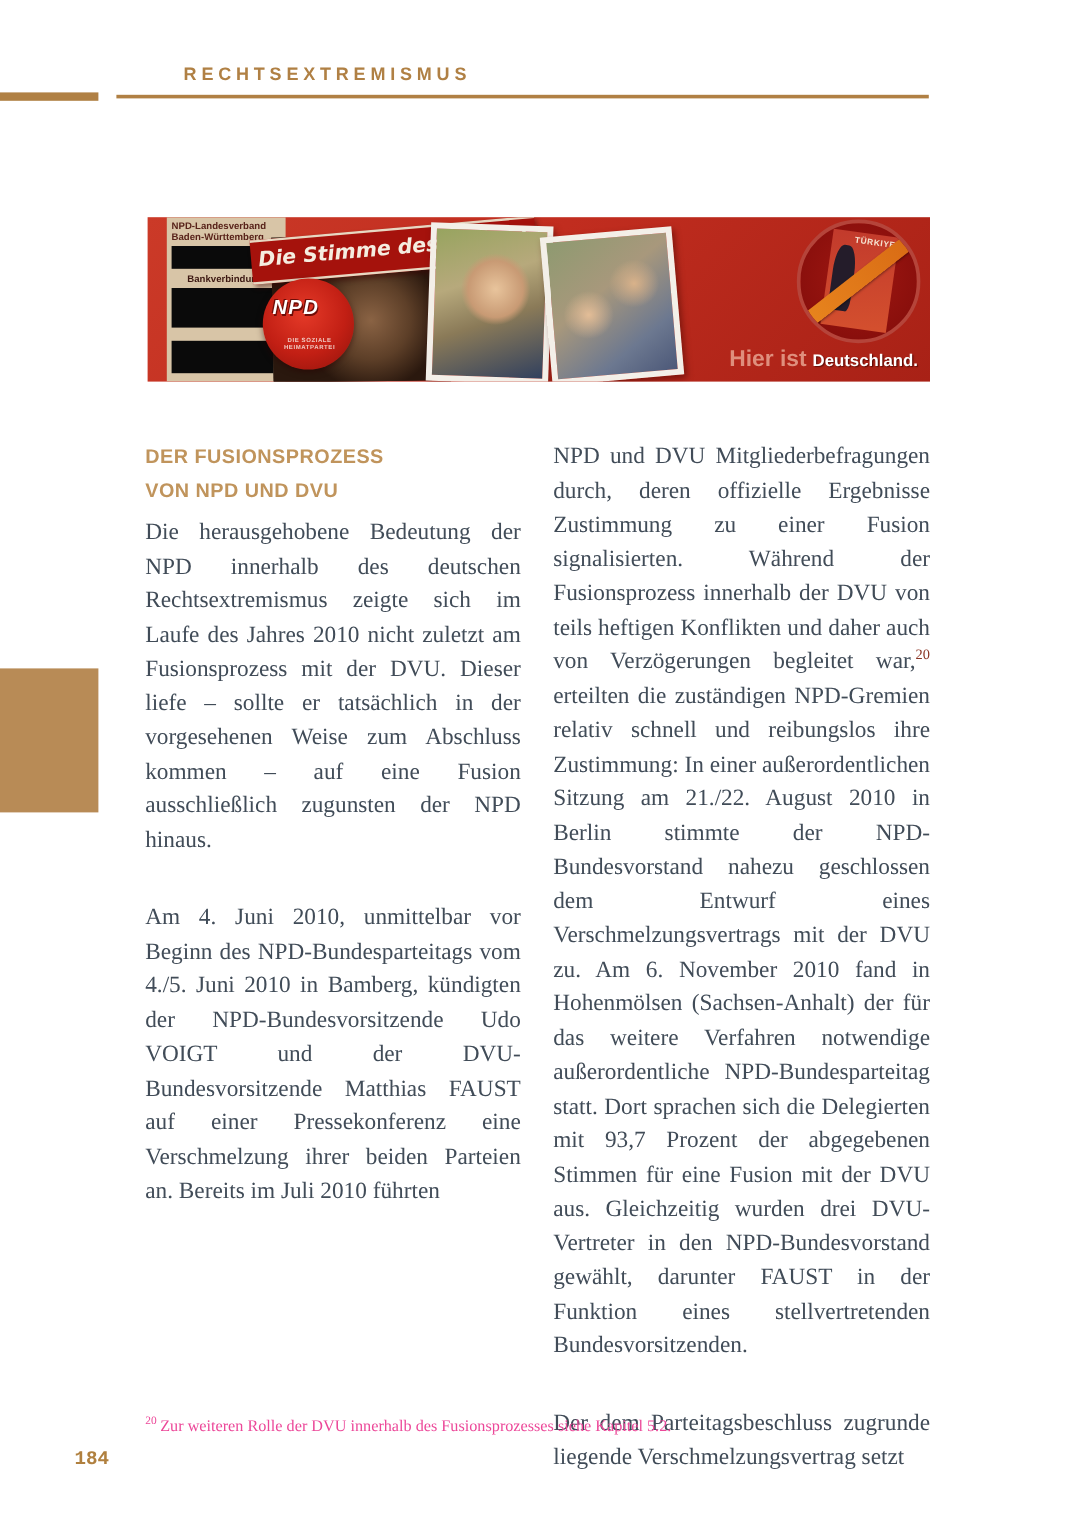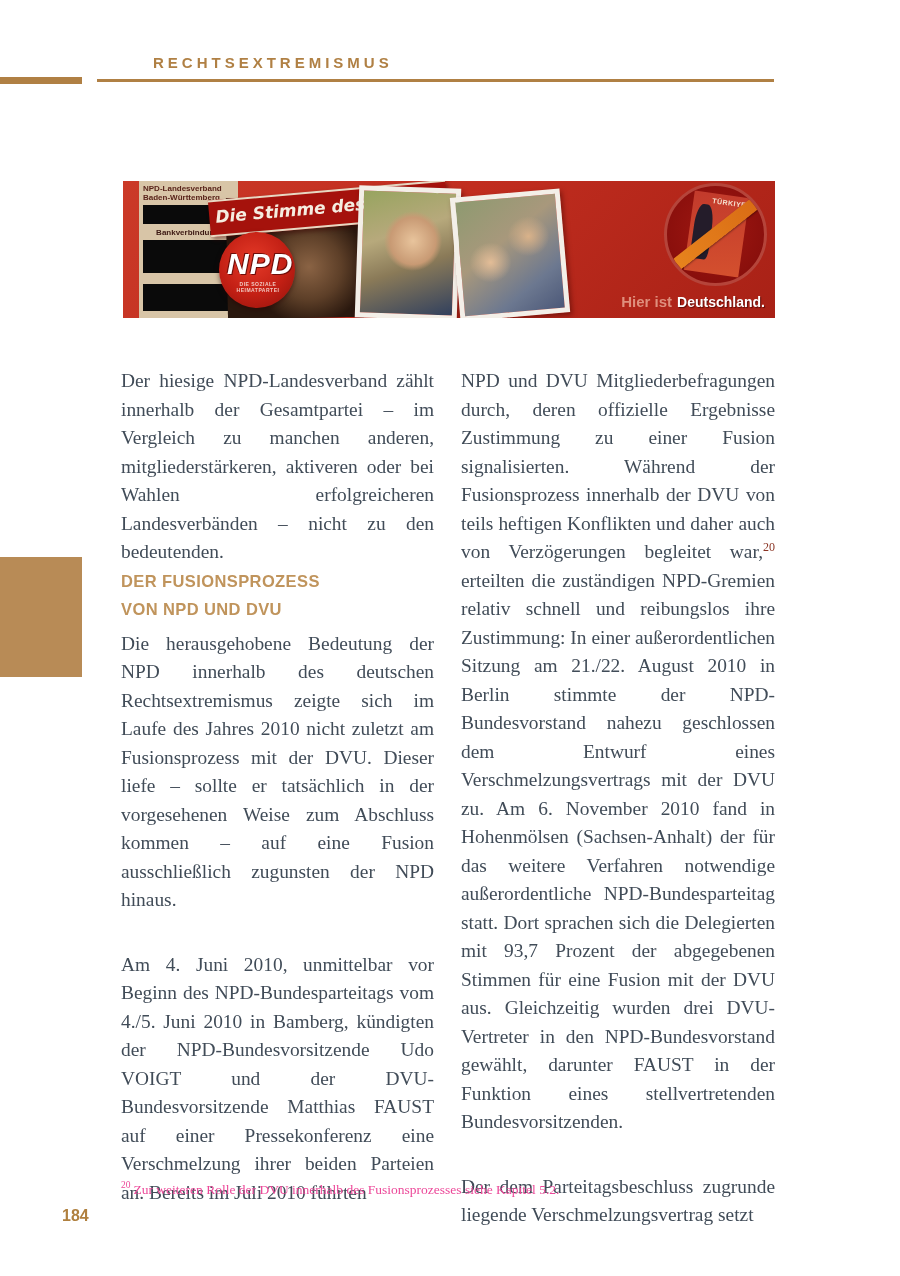--- a/index.html
+++ b/index.html
@@ -82,22 +82,22 @@
   .npd-logo {
     left: 96px; top: 51px; width: 76px; height: 76px;
     border-radius: 50%;
     background: radial-gradient(circle at 45% 38%, #e53a28 0%, #c21f14 55%, #8e120b 100%);
     box-shadow: 0 2px 5px rgba(40,0,0,.5);
   }
   .npd-logo-word {
     left: 104px; top: 66px; width: 62px;
     font-family: "Liberation Sans", sans-serif;
     font-weight: bold; font-style: italic;
-    font-size: 30px; color: #ffffff;
-    text-align: right;
+    font-size: 17px; color: #ffffff;
+    text-align: left;
     text-shadow: 1px 1px 0 #6e0d08, -1px -1px 0 #6e0d08;
     letter-spacing: 1px;
   }
   .npd-logo-sub {
     left: 100px; top: 100px; width: 70px;
     font-family: "Liberation Sans", sans-serif;
     font-size: 5px; font-weight: bold;
     color: #f0c8c0; text-align: center;
     letter-spacing: 0.5px;
   }
@@ -144,21 +144,21 @@
     background: linear-gradient(90deg, #e8861e, #d86a14);
     transform: rotate(-38deg);
     box-shadow: 0 1px 2px rgba(0,0,0,.4);
   }
   .tagline {
     right: 10px; bottom: 7px;
     font-family: "Liberation Sans", sans-serif;
     white-space: nowrap;
   }
   .tagline .light {
-    font-size: 15px; font-weight: bold; color: #df8f7d;
+    font-size: 19px; font-weight: bold; color: #df8f7d;
     margin-right: 5px;
   }
   .tagline .bold {
     font-size: 14px; font-weight: bold; color: #ffffff;
     text-shadow: 1px 1px 1px #5e0b06;
   }
 
   
   .edge-block-mid {
     left: 0; top: 557px; width: 82px; height: 120px;
@@ -193,21 +193,21 @@
 
   
   .footnote {
     left: 121px; top: 1177px; width: 620px;
     font-size: 13.5px; line-height: 17px;
     color: #ec4899;
   }
   .footnote sup { font-size: 9.5px; margin-right: 3px; }
   .folio {
     left: 62px; top: 1207px;
-    font-family: Liberation Sans, sans-serif;
+    font-family: Liberation Mono, monospace;
     font-size: 16px; font-weight: bold;
     color: #b0803f;
   }
 </style>
 </head>
 <body>
 
 <div class="abs edge-bar-top"></div>
 <div class="abs header-title">RECHTSEXTREMISMUS</div>
 <div class="abs header-rule"></div>
@@ -243,21 +243,20 @@
   </div>
 
   <div class="abs tagline">
     <span class="light">Hier ist</span><span class="bold">Deutschland.</span>
   </div>
 </div>
 
 <div class="abs edge-block-mid"></div>
 
 <div class="abs col col-left">
-  <p>Der hiesige NPD-Landesverband zählt innerhalb der Gesamtpartei – im Vergleich zu manchen anderen, mitgliederstärkeren, aktiveren oder bei Wahlen erfolgreicheren Landesverbänden – nicht zu den bedeutenden.</p>
   <div class="subhead">
     <span>DER FUSIONSPROZESS</span><br>
     <span>VON NPD UND DVU</span>
   </div>
   <p>Die herausgehobene Bedeutung der NPD innerhalb des deutschen Rechtsextremismus zeigte sich im Laufe des Jahres 2010 nicht zuletzt am Fusionsprozess mit der DVU. Dieser liefe – sollte er tatsächlich in der vorgesehenen Weise zum Abschluss kommen – auf eine Fusion ausschließlich zugunsten der NPD hinaus.</p>
   <p class="gap">Am 4. Juni 2010, unmittelbar vor Beginn des NPD-Bundesparteitags vom 4./5. Juni 2010 in Bamberg, kündigten der NPD-Bundesvorsitzende Udo VOIGT und der DVU-Bundesvorsitzende Matthias FAUST auf einer Pressekonferenz eine Verschmelzung ihrer beiden Parteien an. Bereits im Juli 2010 führten</p>
 </div>
 
 <div class="abs col col-right">
   <p><span>NPD und DVU Mitgliederbefragungen durch, deren offizielle Ergebnisse Zustimmung zu einer Fusion signalisierten. Während der Fusionsprozess innerhalb der DVU von teils heftigen Konflikten und daher auch von Verzögerungen begleitet war,</span><sup class="fnref">20</sup><span> erteilten die zuständigen NPD-Gremien relativ schnell und reibungslos ihre Zustimmung: In einer außerordentlichen Sitzung am 21./22. August 2010 in Berlin stimmte der NPD-Bundesvorstand nahezu geschlossen dem Entwurf eines Verschmelzungsvertrags mit der DVU zu. Am 6. November 2010 fand in Hohenmölsen (Sachsen-Anhalt) der für das weitere Verfahren notwendige außerordentliche NPD-Bundesparteitag statt. Dort sprachen sich die Delegierten mit 93,7 Prozent der abgegebenen Stimmen für eine Fusion mit der DVU aus. Gleichzeitig wurden drei DVU-Vertreter in den NPD-Bundesvorstand gewählt, darunter FAUST in der Funktion eines stellvertretenden Bundesvorsitzenden.</span></p>

